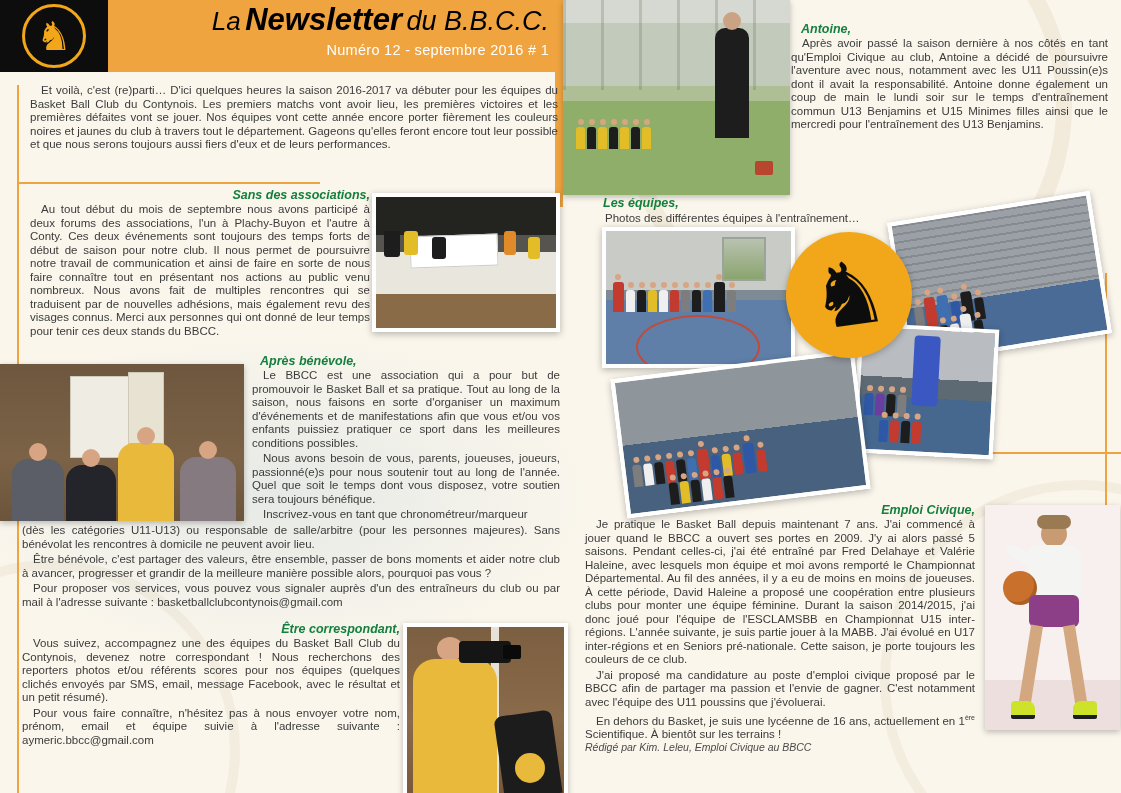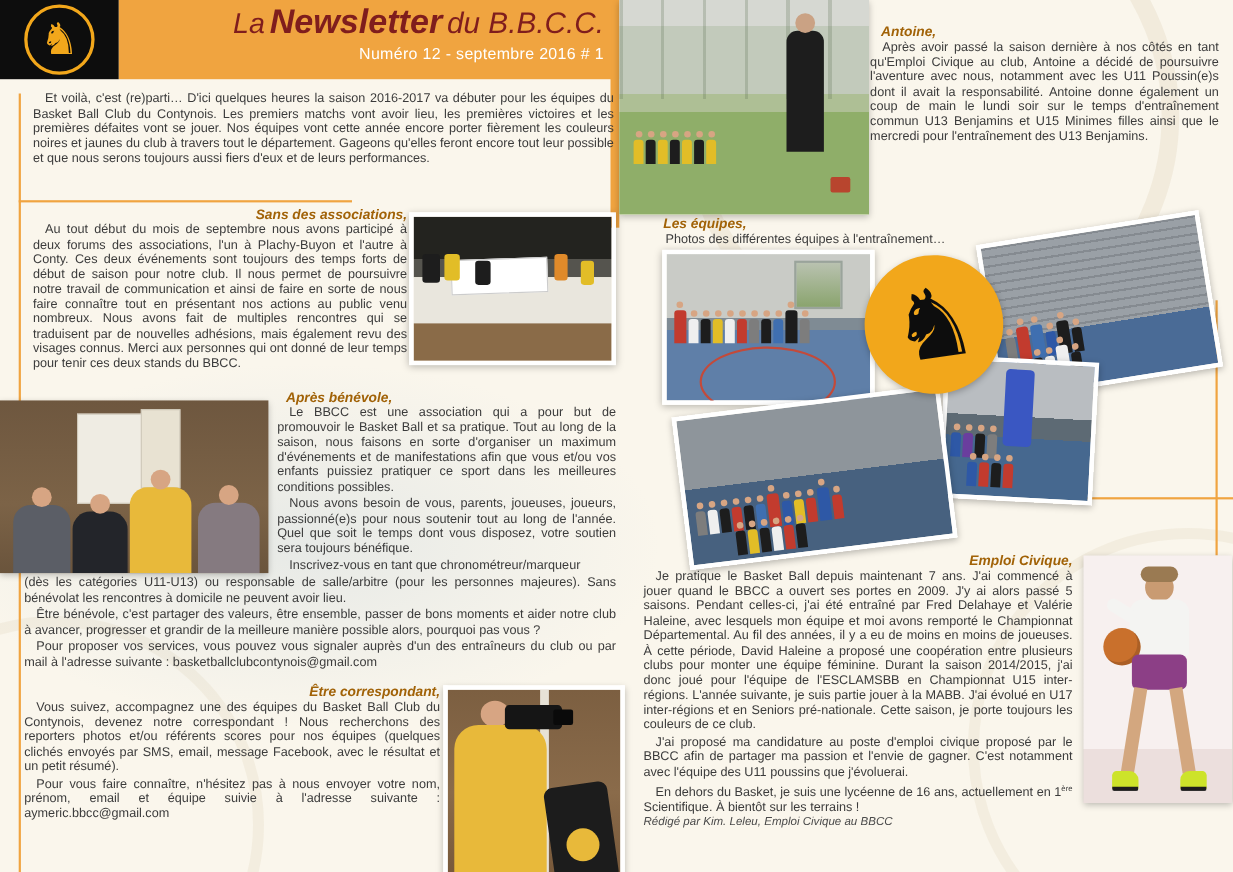--- a/index.html
+++ b/index.html
@@ -13,35 +13,35 @@
   .wm{position:absolute;border-radius:50%;border:16px solid rgba(226,214,192,.35);pointer-events:none;}
   .wm2{position:absolute;border-radius:50%;border:10px solid rgba(226,214,192,.28);pointer-events:none;}
   .wash{position:absolute;left:-40px;top:330px;width:640px;height:330px;
         background:radial-gradient(closest-side,rgba(173,196,214,.25),rgba(173,196,214,0));pointer-events:none;}
   
   .logo-box{position:absolute;left:0;top:0;width:108px;height:72px;background:var(--black,#0d0d0d);}
   .logo-ring{position:absolute;left:22px;top:4px;width:58px;height:58px;border:3px solid var(--gold,#f2a71b);
              border-radius:50%;display:flex;align-items:center;justify-content:center;}
   .logo-ring .kn{font-family:"DejaVu Sans",sans-serif;font-size:40px;line-height:40px;color:var(--gold,#f2a71b);}
   .band{position:absolute;left:108px;top:0;width:455px;height:72px;background:var(--accent,#f0a440);}
-  .band .t{position:absolute;right:14px;top:2px;color:#7f1d1d;font-style:italic;white-space:nowrap;}
+  .band .t{position:absolute;right:14px;top:2px;color:#000000;font-style:italic;white-space:nowrap;}
   .band .t .la{font-size:26px;font-weight:300;}
   .band .t .nw{font-size:31px;font-weight:bold;}
   .band .t .du{font-size:27px;font-weight:300;}
   .band .st{position:absolute;right:14px;top:42px;color:#fff;font-size:14.5px;font-weight:300;letter-spacing:.3px;}
   .strip{position:absolute;left:555px;top:0;width:8px;height:207px;background:var(--accent,#f0a440);}
   
   .vline-left{position:absolute;left:17px;top:85px;width:2px;height:708px;background:var(--accent,#f0a440);}
   .hdiv{position:absolute;left:17px;top:182px;width:303px;height:2px;background:var(--accent,#f0a440);}
   .vline-right{position:absolute;left:1105px;top:273px;width:2px;height:232px;background:var(--accent,#f0a440);}
   .hline-right{position:absolute;left:988px;top:452px;width:133px;height:2px;background:var(--accent,#f0a440);}
   
   .txt{position:absolute;font-size:11.5px;line-height:13.5px;text-align:justify;}
   .txt p{margin:0 0 2px 0;text-indent:11px;}
-  .hd{position:absolute;font-size:12.5px;font-weight:bold;font-style:italic;color:#a16207;white-space:nowrap;}
+  .hd{position:absolute;font-size:12.5px;font-weight:bold;font-style:italic;color:#15803d;white-space:nowrap;}
   .hd.r{text-align:right;}
   .byline{position:absolute;font-size:10.5px;font-style:italic;color:#4a4a4a;}
   sup{font-size:7px;}
   
   .ph{position:absolute;border:4px solid #fff;box-shadow:0 2px 7px rgba(0,0,0,.28);overflow:hidden;}
   .ph.noframe{border:none;box-shadow:0 2px 6px rgba(0,0,0,.25);}
   .zone{position:absolute;}
   .crowd{position:absolute;white-space:nowrap;}
   .p{display:inline-block;width:9px;height:22px;margin:0 1px;border-radius:3px 3px 0 0;background:#333;
      position:relative;vertical-align:bottom;}

